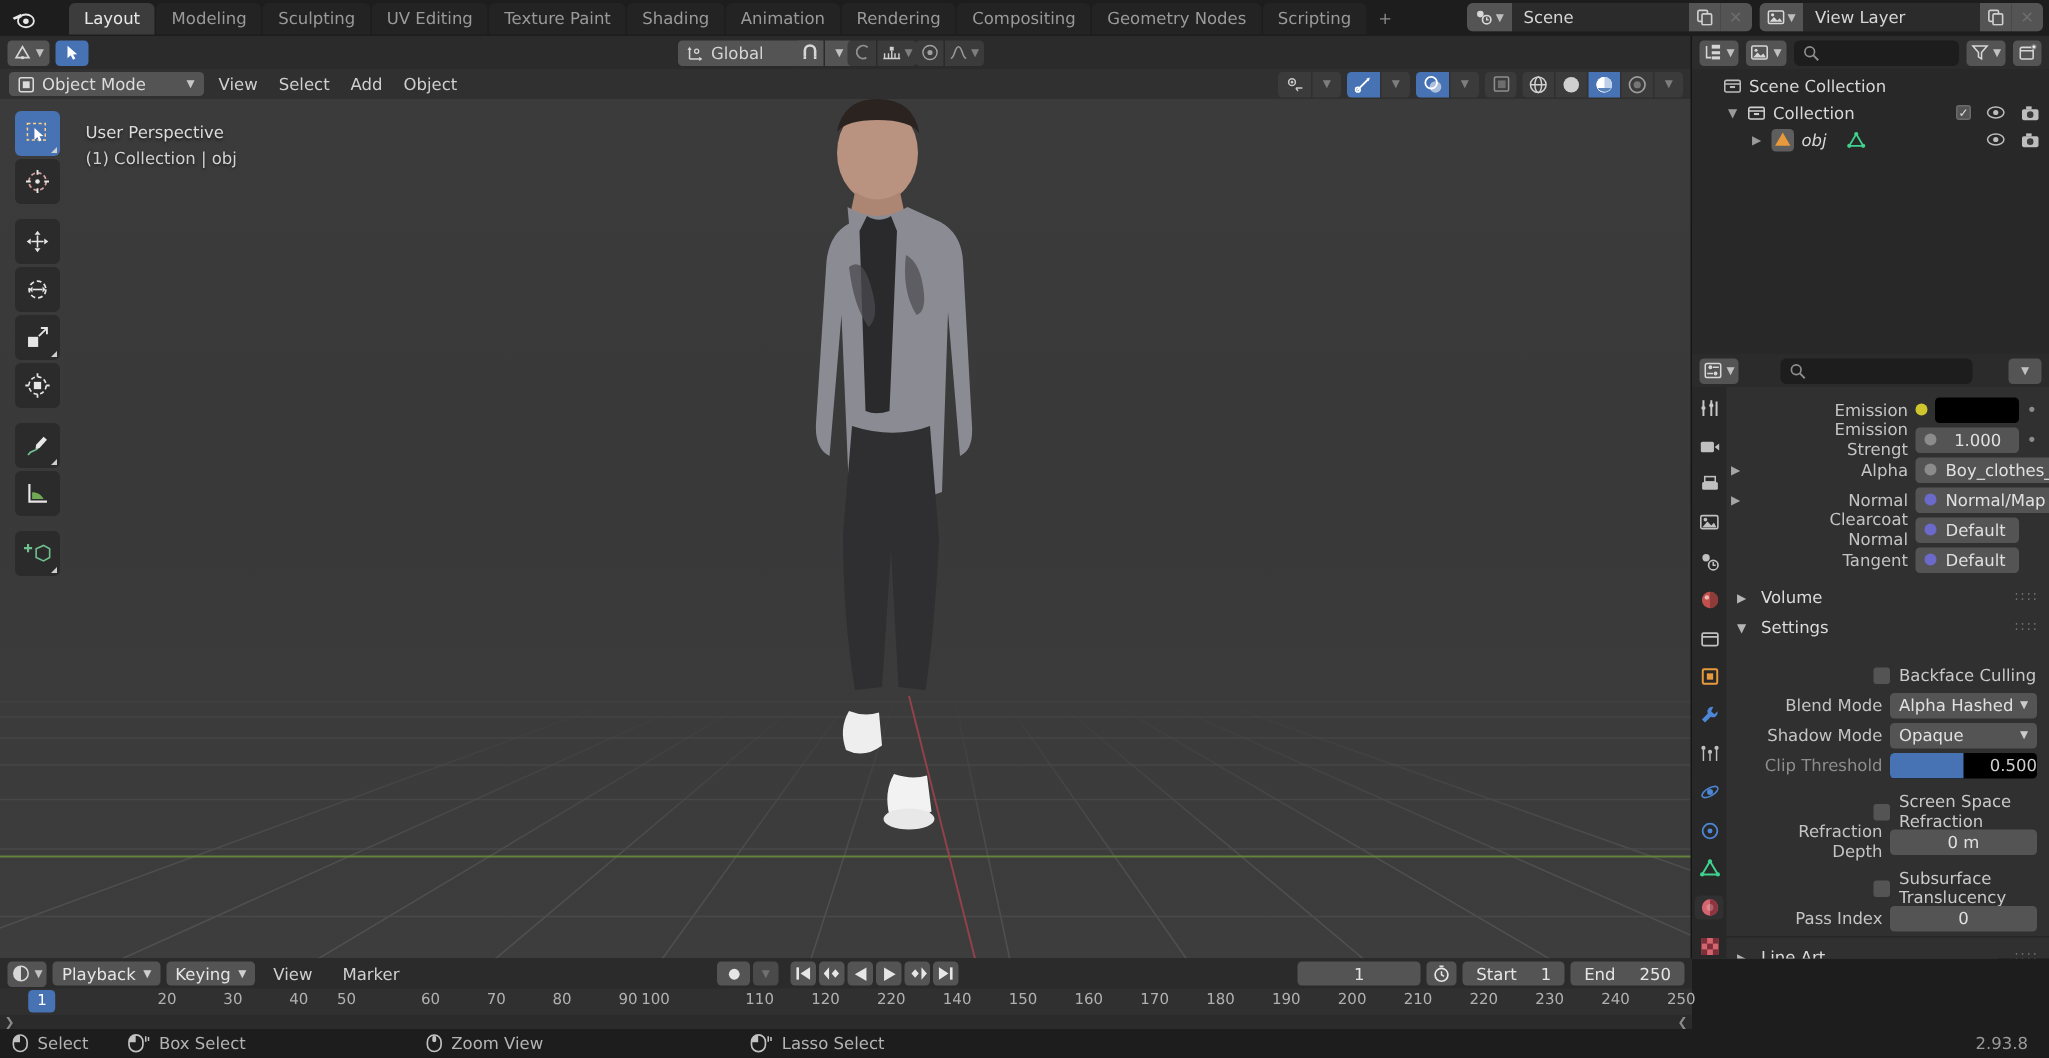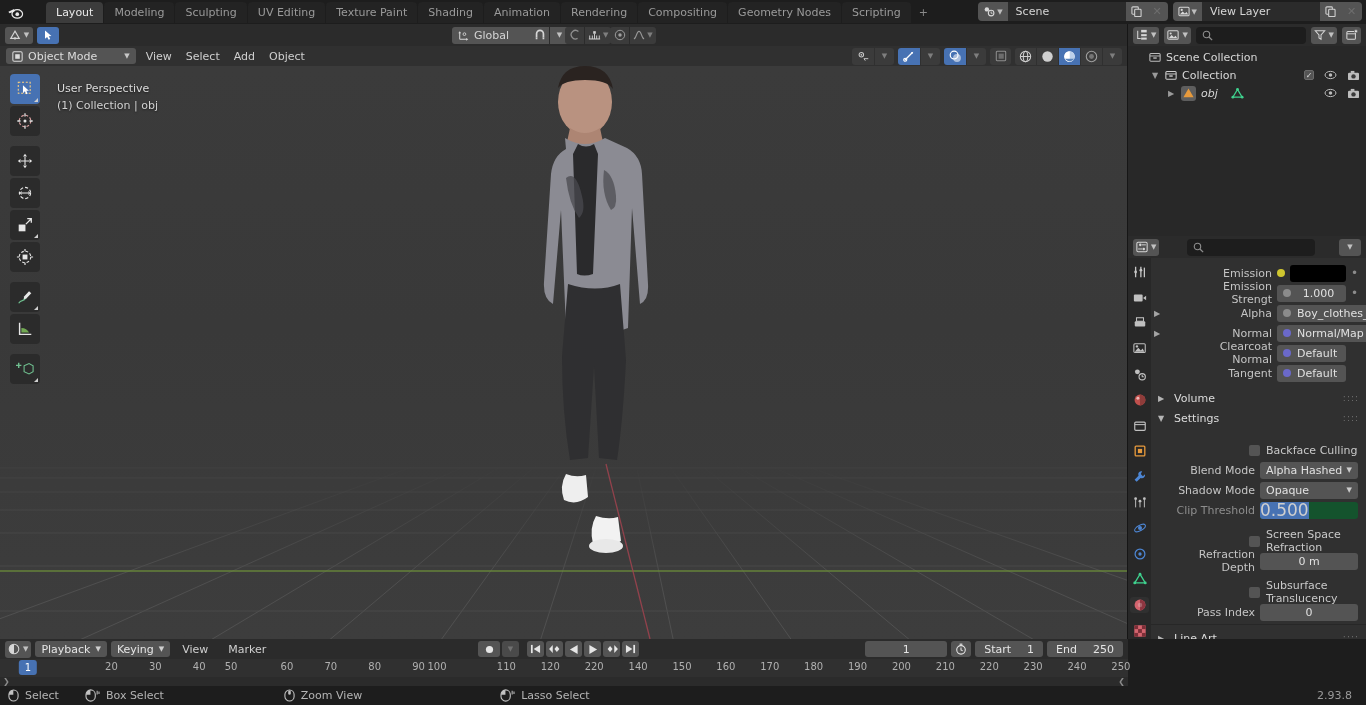--- a/index.html
+++ b/index.html
@@ -133,22 +133,22 @@
     padding:0 6px; gap:6px; font-size:11px; color:#e0e0e0;
   }
   .pfield.center { justify-content:center; }
   .dot { width:8px;height:8px;border-radius:50%; flex:none;}
   .expand { width:12px; color:#a5a5a5; font-size:8px; text-align:center; flex:none;}
   .pdecor { width:7px; color:#8b8b8b; font-size:12px; text-align:center; line-height:8px;}
   .pdd {
     flex:1; height:17px; background:#545454; border-radius:3px; display:flex; align-items:center;
     justify-content:space-between; padding:0 6px; font-size:11px; color:#e0e0e0;
   }
-  .slider { flex:1; height:17px; background:#14532d; border-radius:3px; position:relative; overflow:hidden;
-            display:flex; align-items:center; justify-content:flex-start; font-size:17px;}
+  .slider { flex:1; height:17px; background:#000000; border-radius:3px; position:relative; overflow:hidden;
+            display:flex; align-items:center; justify-content:flex-end; font-size:11px;}
   .slider .fill { position:absolute; left:0; top:0; bottom:0; background:#4772b3;}
   .slider span { position:relative; color:#cfcfcf;}
   .psection { display:flex; align-items:center; height:20px; padding-left:7px; gap:6px; font-size:11px; color:#dcdcdc;}
   .psection .grip { margin-left:auto; margin-right:7px; color:#6e6e6e; font-size:9px; letter-spacing:1px; line-height:5px;}
   .divider { height:1px; background:#272727; margin:3px 0;}
   .cbrow { display:flex; align-items:center; height:18px; margin:13px 8px 2px 0; gap:6px;}
   .cb { width:11px;height:11px;background:#545454;border-radius:2px; flex:none;}
   .cbrow .pad { width:92px; flex:none;}
 
   

